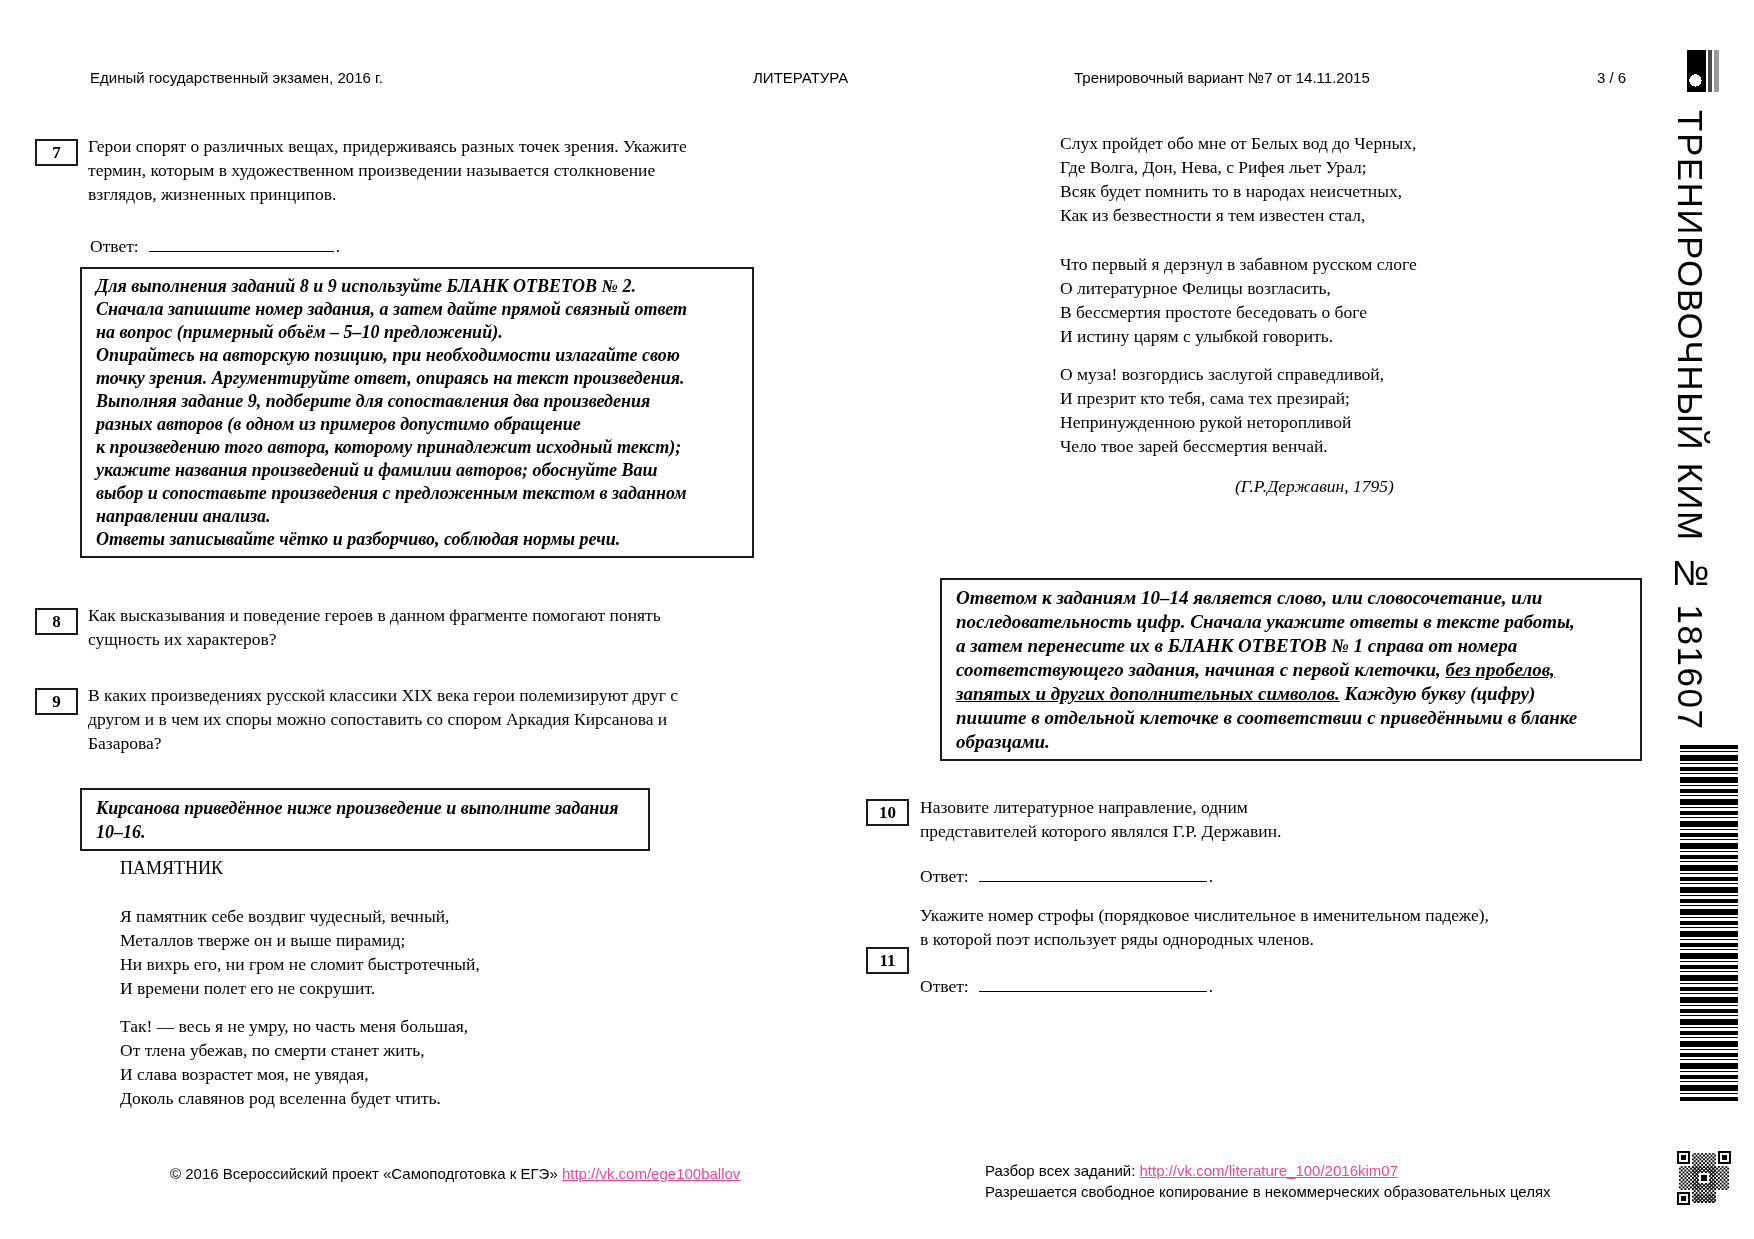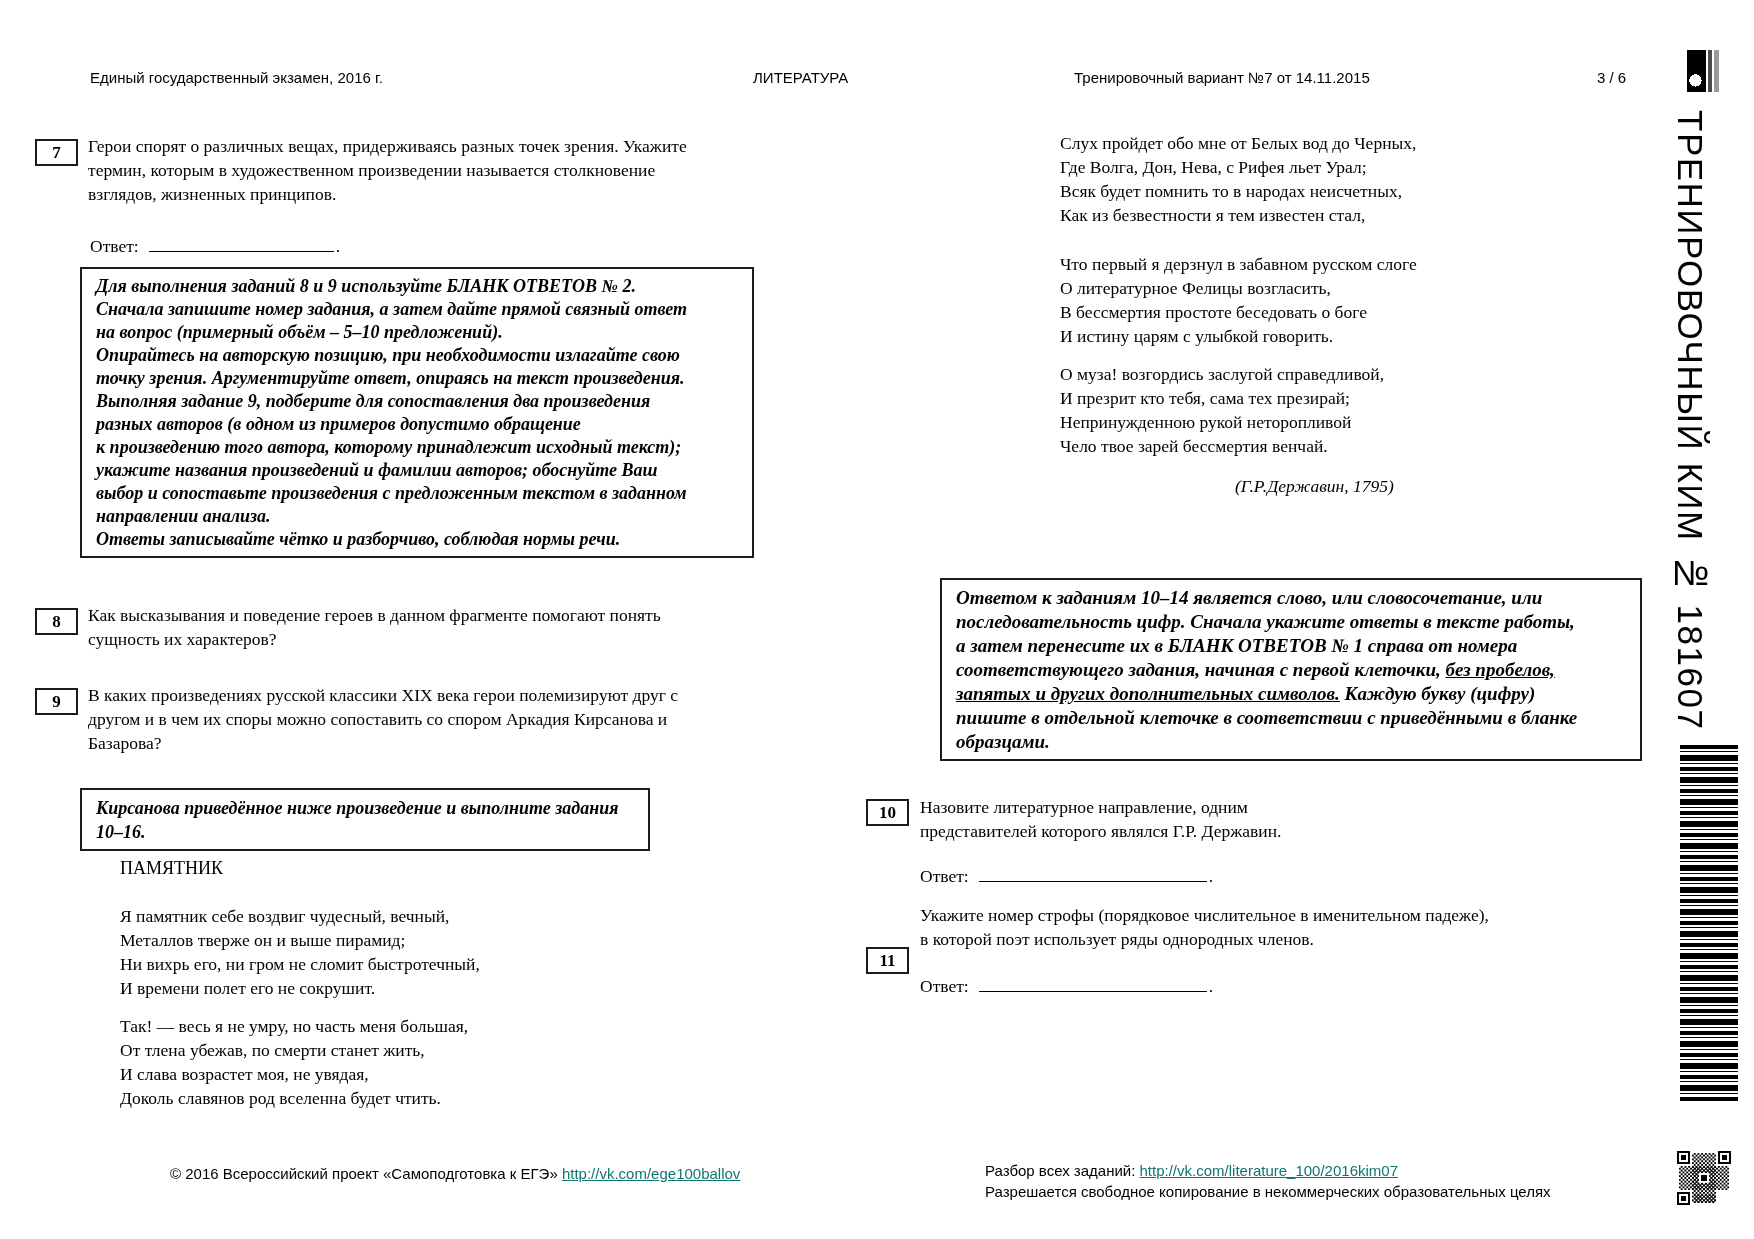--- a/index.html
+++ b/index.html
@@ -20,21 +20,21 @@
   .instr {
     border:2px solid #1b1b1b; font-weight:bold; font-style:italic;
     font-size:18px; line-height:23px; padding:6px 10px 5px 14px; background:#fff;
   }
   .instr2 { font-size:19px; line-height:24px; }
   .instr .il { white-space:nowrap; }
   .u { text-decoration:underline; }
   .center { }
   .ansrow { white-space:nowrap; }
   .blank { display:inline-block; border-bottom:1.3px solid #000; height:15px; margin:0 2px 0 10px; vertical-align:baseline; }
-  .link { color:#0f766e; text-decoration:underline; cursor:pointer; }
+  .link { color:#ec4899; text-decoration:underline; cursor:pointer; }
   .poem div { white-space:nowrap; }
   .kim-vert {
     writing-mode:vertical-rl; font-family:"Liberation Sans", sans-serif;
     font-size:35px; letter-spacing:1.5px; white-space:nowrap; color:#000;
   }
   .barcode {
     background:repeating-linear-gradient(180deg,
       #000 0px, #000 4px, #fff 4px, #fff 6px,
       #000 6px, #000 7px, #fff 7px, #fff 10px,
       #000 10px, #000 16px, #fff 16px, #fff 18px,

